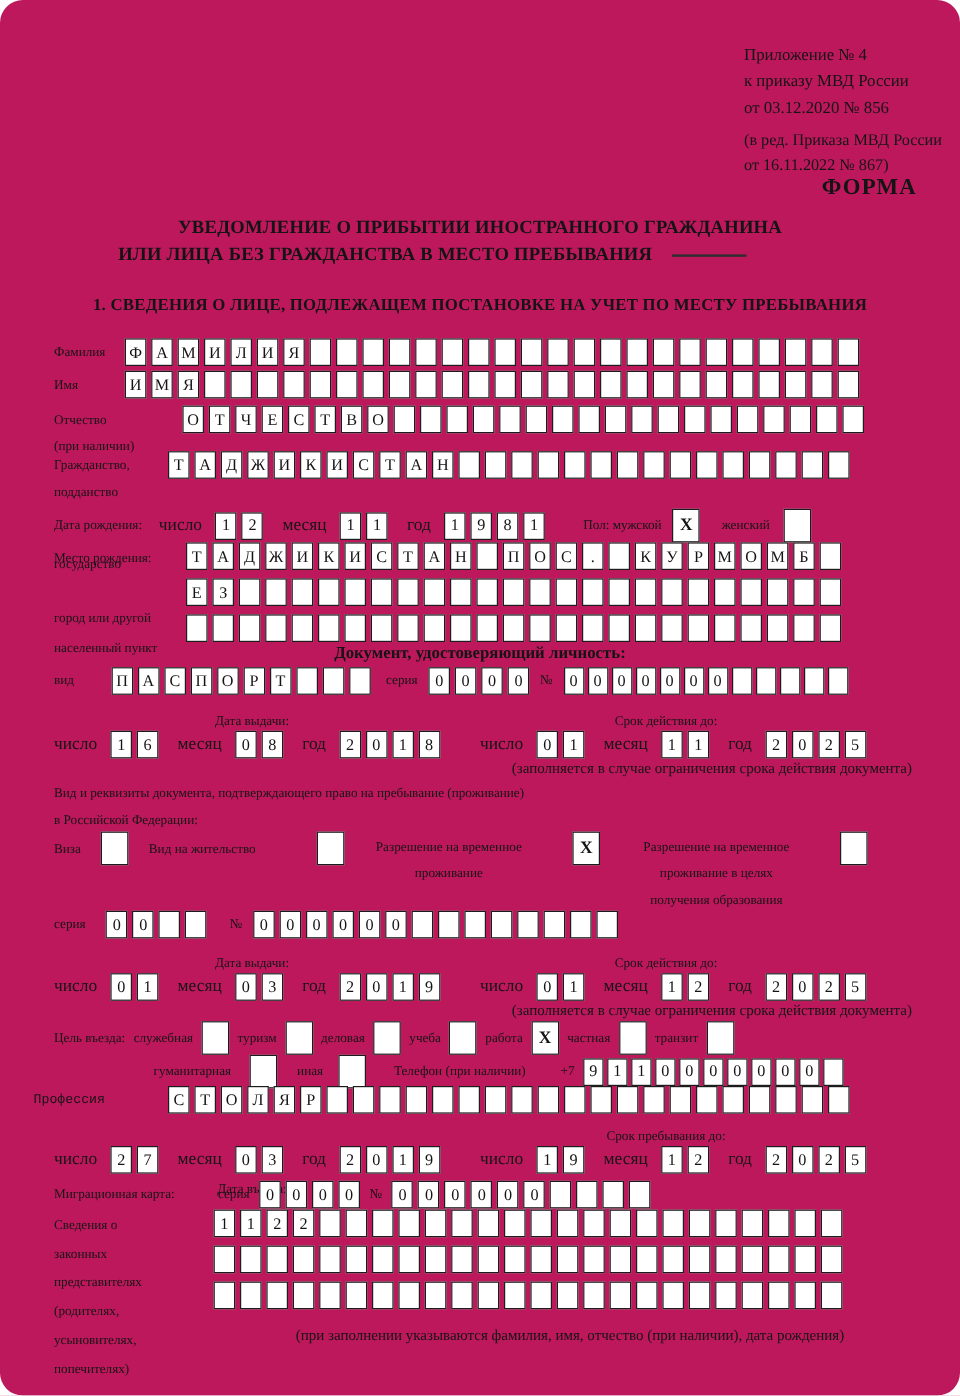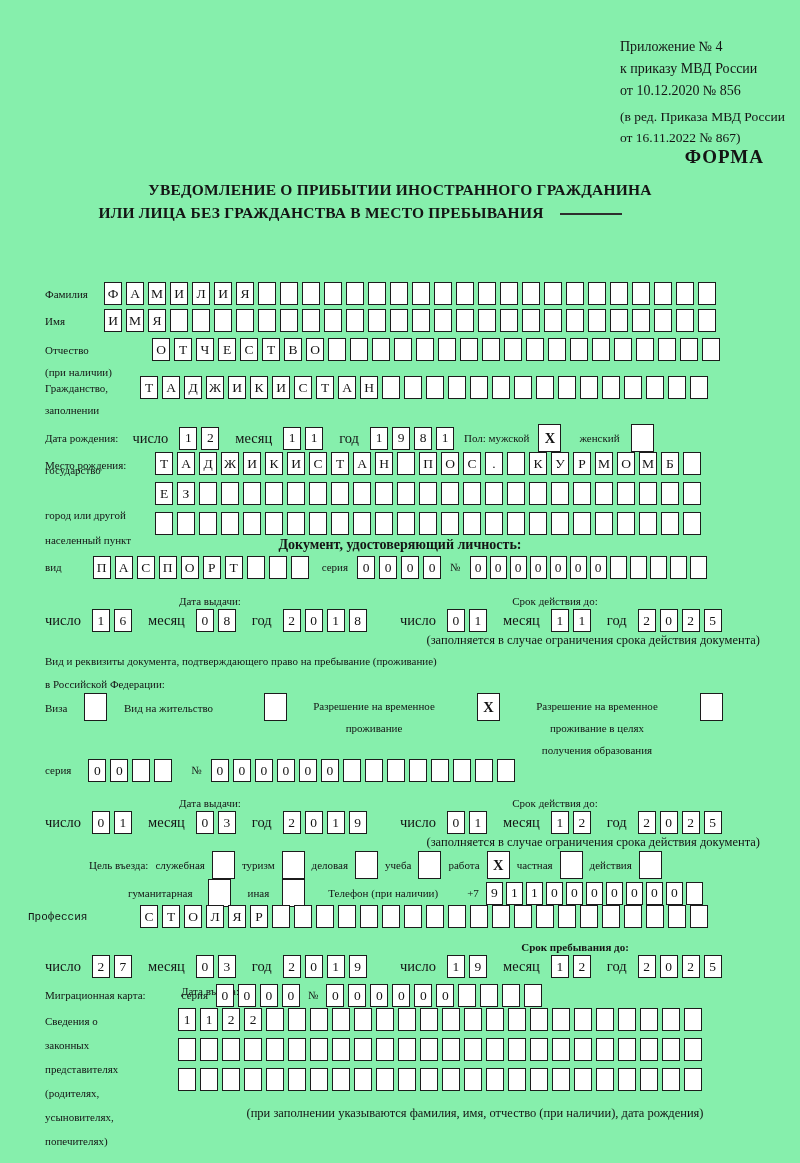--- a/index.html
+++ b/index.html
@@ -1,17 +1,17 @@
 <!DOCTYPE html>
 <html><head>
 <meta charset="utf-8">
 <style>
   html,body{margin:0;padding:0;background:#ffffff;}
-  #page{position:relative;width:800px;height:1163px;background:#86efac;overflow:hidden;
-        font-family:"Liberation Serif","DejaVu Serif",serif;color:#141414;}
+  #page{position:relative;width:800px;height:1163px;background:#be185d;overflow:hidden;
+        font-family:"Liberation Serif","DejaVu Serif",serif;color:#141414;border-radius:19px;}
   .abs{position:absolute;}
   .lbl{font-size:11px;line-height:23px;white-space:nowrap;}
   .small{font-size:12.5px;line-height:18px;white-space:nowrap;}
   .bold{font-weight:bold;}
   .center{text-align:center;}
   .hline{font-size:14px;line-height:22px;white-space:nowrap;}
   .hsmall{font-size:13.5px;line-height:21px;white-space:nowrap;}
   .title{font-size:15.5px;font-weight:bold;letter-spacing:.2px;white-space:nowrap;}
   .boxrow{display:flex;gap:4px;align-items:center;}
   .box{flex:0 0 auto;width:16px;height:21px;border:1.6px solid #1c1c1c;background:#fff;
@@ -31,32 +31,33 @@
                  margin-left:16px;transform:translateY(-3px);}
 </style>
 </head>
 <body>
 
 <div id="page">
 
   <div class="abs" style="left:620px;top:36px;">
     <div class="hline">Приложение № 4</div>
     <div class="hline">к приказу МВД России</div>
-    <div class="hline">от 10.12.2020 № 856</div>
+    <div class="hline">от 03.12.2020 № 856</div>
     <div class="hsmall" style="margin-top:4px;">(в ред. Приказа МВД России</div>
     <div class="hsmall">от 16.11.2022 № 867)</div>
   </div>
 
   <div class="abs bold" style="right:36px;top:146px;font-size:19px;letter-spacing:1px;">ФОРМА</div>
 
   <div class="abs title center" style="left:0;top:181px;width:800px;">УВЕДОМЛЕНИЕ О ПРИБЫТИИ ИНОСТРАННОГО ГРАЖДАНИНА</div>
   <div class="abs center" style="left:0;top:204px;width:720px;">
     <span class="title">ИЛИ ЛИЦА БЕЗ ГРАЖДАНСТВА В МЕСТО ПРЕБЫВАНИЯ</span><span class="underline-seg"></span>
   </div>
 
+  <div class="abs bold center" style="left:20px;top:247px;width:760px;font-size:14px;letter-spacing:.2px;white-space:nowrap;">1. СВЕДЕНИЯ О ЛИЦЕ, ПОДЛЕЖАЩЕМ ПОСТАНОВКЕ НА УЧЕТ ПО МЕСТУ ПРЕБЫВАНИЯ</div>
 
   <div class="abs lbl" style="left:45px;top:283px;">Фамилия</div>
   <div class="abs boxrow" style="left:104px;top:282px;">
       <span class="box">Ф</span>
       <span class="box">А</span>
       <span class="box">М</span>
       <span class="box">И</span>
       <span class="box">Л</span>
       <span class="box">И</span>
       <span class="box">Я</span>
@@ -140,21 +141,21 @@
       <span class="box"></span>
       <span class="box"></span>
       <span class="box"></span>
       <span class="box"></span>
       <span class="box"></span>
       <span class="box"></span>
       <span class="box"></span>
     </div>
 
   <div class="abs lbl" style="left:45px;top:377px;">Гражданство,</div>
-  <div class="abs lbl" style="left:45px;top:399px;">заполнении</div>
+  <div class="abs lbl" style="left:45px;top:399px;">подданство</div>
   <div class="abs boxrow" style="left:140px;top:376px;">
       <span class="box">Т</span>
       <span class="box">А</span>
       <span class="box">Д</span>
       <span class="box">Ж</span>
       <span class="box">И</span>
       <span class="box">К</span>
       <span class="box">И</span>
       <span class="box">С</span>
       <span class="box">Т</span>
@@ -185,21 +186,21 @@
         <span class="box">2</span>
         <span class="dlab">месяц</span>
         <span class="box">1</span>
         <span class="box">1</span>
         <span class="dlab">год</span>
         <span class="box">1</span>
         <span class="box">9</span>
         <span class="box">8</span>
         <span class="box">1</span>
       </span>
-    <span class="lbl" style="margin-left:10px;margin-right:9px;">Пол: мужской</span>
+    <span class="lbl" style="margin-left:32px;margin-right:9px;">Пол: мужской</span>
     <span class="cbox">X</span>
     <span class="lbl" style="margin-left:18px;margin-right:11px;">женский</span>
     <span class="cbox"></span>
   </div>
 
   <div class="abs lbl" style="left:45px;top:454px;">Место рождения:</div>
   <div class="abs lbl" style="left:45px;top:459px;">государство</div>
   <div class="abs lbl" style="left:45px;top:504px;">город или другой</div>
   <div class="abs lbl" style="left:45px;top:529px;">населенный пункт</div>
   <div class="abs boxrow" style="left:155px;top:452px;">
@@ -426,35 +427,35 @@
       <span class="box">1</span>
       <span class="box">2</span>
       <span class="dlab">год</span>
       <span class="box">2</span>
       <span class="box">0</span>
       <span class="box">2</span>
       <span class="box">5</span>
     </div>
   <div class="abs small" style="right:40px;top:833px;">(заполняется в случае ограничения срока действия документа)</div>
 
-  <div class="abs frow" style="left:45px;top:851px;gap:7px;margin-left:44px;">
+  <div class="abs frow" style="left:45px;top:851px;gap:7px;">
     <span class="lbl">Цель въезда:</span>
     <span class="lbl">служебная</span>
     <span class="cbox"></span>
     <span class="lbl">туризм</span>
     <span class="cbox"></span>
     <span class="lbl">деловая</span>
     <span class="cbox"></span>
     <span class="lbl">учеба</span>
     <span class="cbox"></span>
     <span class="lbl">работа</span>
     <span class="cbox">X</span>
     <span class="lbl">частная</span>
     <span class="cbox"></span>
-    <span class="lbl">действия</span>
+    <span class="lbl">транзит</span>
     <span class="cbox"></span>
   </div>
 
   <div class="abs frow" style="left:128px;top:879px;gap:7px;">
     <span class="lbl">гуманитарная</span>
     <span class="cbox" style="margin-left:8px;"></span>
     <span class="lbl" style="margin-left:10px;">иная</span>
     <span class="cbox" style="margin-left:6px;"></span>
     <span class="lbl" style="margin-left:16px;">Телефон (при наличии)</span>
     <span class="lbl" style="margin-left:22px;">+7</span>
@@ -497,21 +498,21 @@
       <span class="box"></span>
       <span class="box"></span>
       <span class="box"></span>
       <span class="box"></span>
       <span class="box"></span>
       <span class="box"></span>
       <span class="box"></span>
     </div>
 
   <div class="abs lbl center" style="left:45px;top:980px;width:330px;">Дата въезда:</div>
-  <div class="abs lbl center" style="left:420px;top:936px;width:310px;font-weight:bold;">Срок пребывания до:</div>
+  <div class="abs lbl center" style="left:400px;top:936px;width:310px;">Срок пребывания до:</div>
   <div class="abs dgroup" style="left:45px;top:955px;">
       <span class="dlab">число</span>
       <span class="box">2</span>
       <span class="box">7</span>
       <span class="dlab">месяц</span>
       <span class="box">0</span>
       <span class="box">3</span>
       <span class="dlab">год</span>
       <span class="box">2</span>
       <span class="box">0</span>

